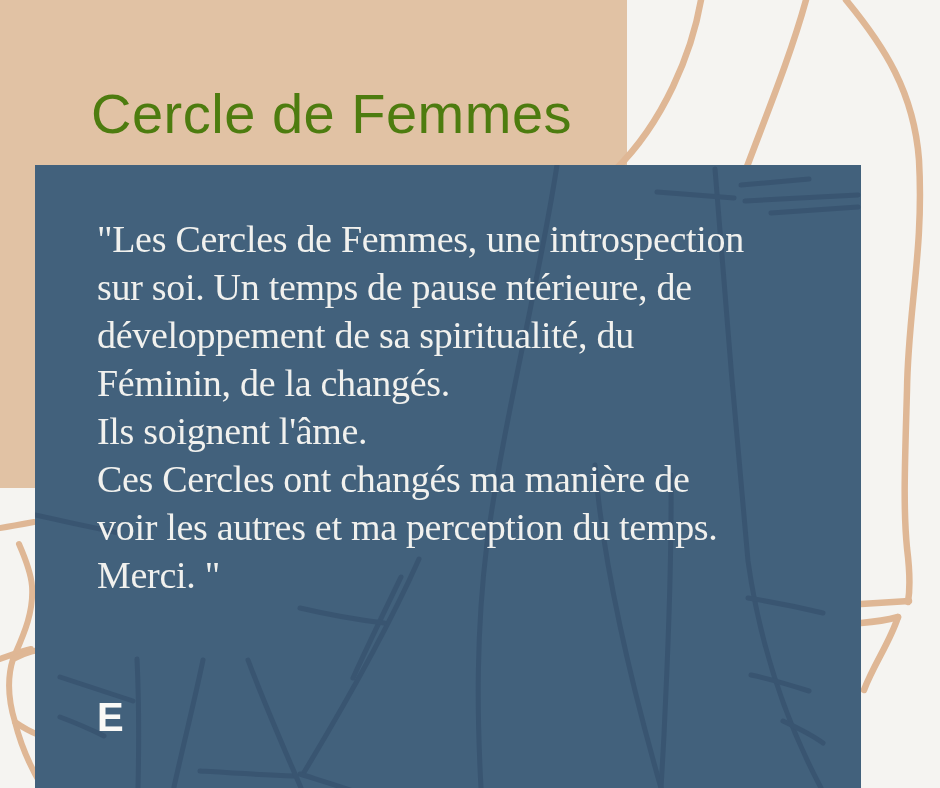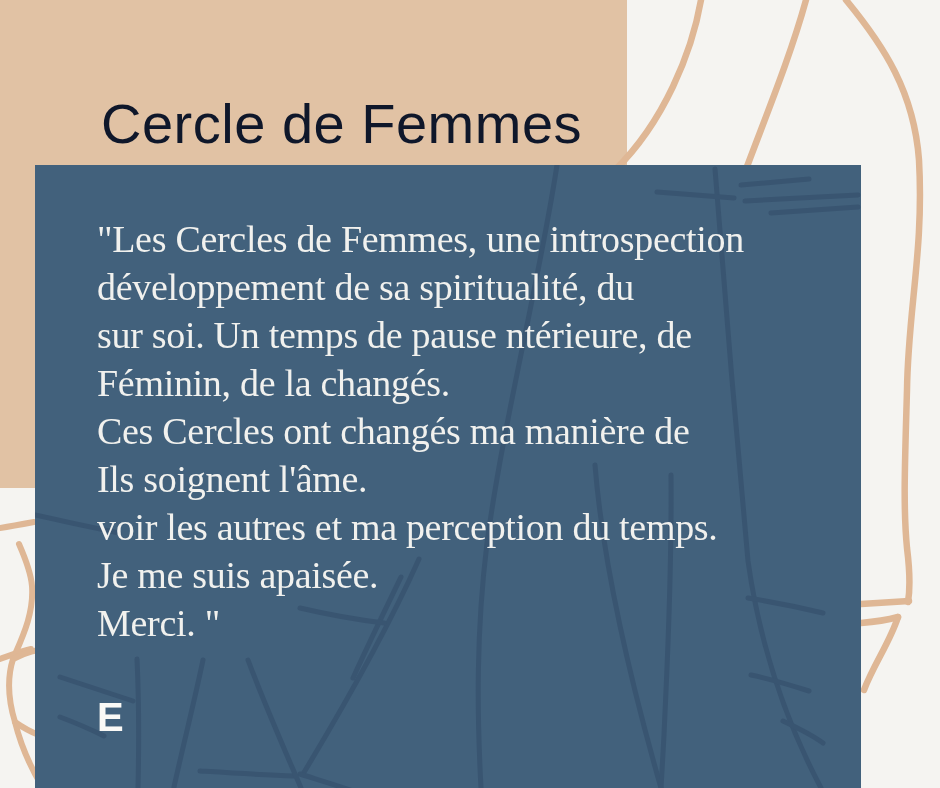--- a/index.html
+++ b/index.html
@@ -25,27 +25,27 @@
     position: absolute;
     left: 0; top: 0;
     width: 940px; height: 788px;
     z-index: 1;
     pointer-events: none;
   }
 
   .page-title {
     position: absolute;
     left: 87px; top: 82px;
-    margin: 14px;
+    margin: 4px;
     font-family: "Liberation Sans", sans-serif;
     font-weight: 300;
     font-size: 56px;
     line-height: 1.0;
     letter-spacing: 0.5px;
-    color: #0f172a;
+    color: #4d7c0f;
     z-index: 2;
     white-space: nowrap;
   }
 
   .quote-panel {
     position: absolute;
     left: 35px; top: 165px;
     width: 826px; height: 623px;
     background: #42617C;
     overflow: hidden;
@@ -137,27 +137,26 @@
         <path d="M710,36 C746,34 786,32 823,30"></path>
         <path d="M736,48 C766,46 796,44 823,42"></path>
         <path d="M165,606 C197,608 228,610 259,611"></path>
         <path d="M168,495 C159,538 148,581 139,622"></path>
         <path d="M213,495 C229,538 248,581 266,623"></path>
       </g>
     </svg>
 
     <div class="quote-block">
       <div class="quote-line">"Les Cercles de Femmes, une introspection</div>
+      <div class="quote-line">sur soi. Un temps de pause ntérieure, de</div>
       <div class="quote-line">développement de sa spiritualité, du</div>
-      <div class="quote-line">sur soi. Un temps de pause ntérieure, de</div>
       <div class="quote-line">Féminin, de la changés.</div>
+      <div class="quote-line">Ils soignent l'âme.</div>
       <div class="quote-line">Ces Cercles ont changés ma manière de</div>
-      <div class="quote-line">Ils soignent l'âme.</div>
       <div class="quote-line">voir les autres et ma perception du temps.</div>
-      <div class="quote-line">Je me suis apaisée.</div>
       <div class="quote-line">Merci. "</div>
     </div>
 
     <div class="signature">E</div>
 
   </div>
 
 </div>
 
 </body></html>

